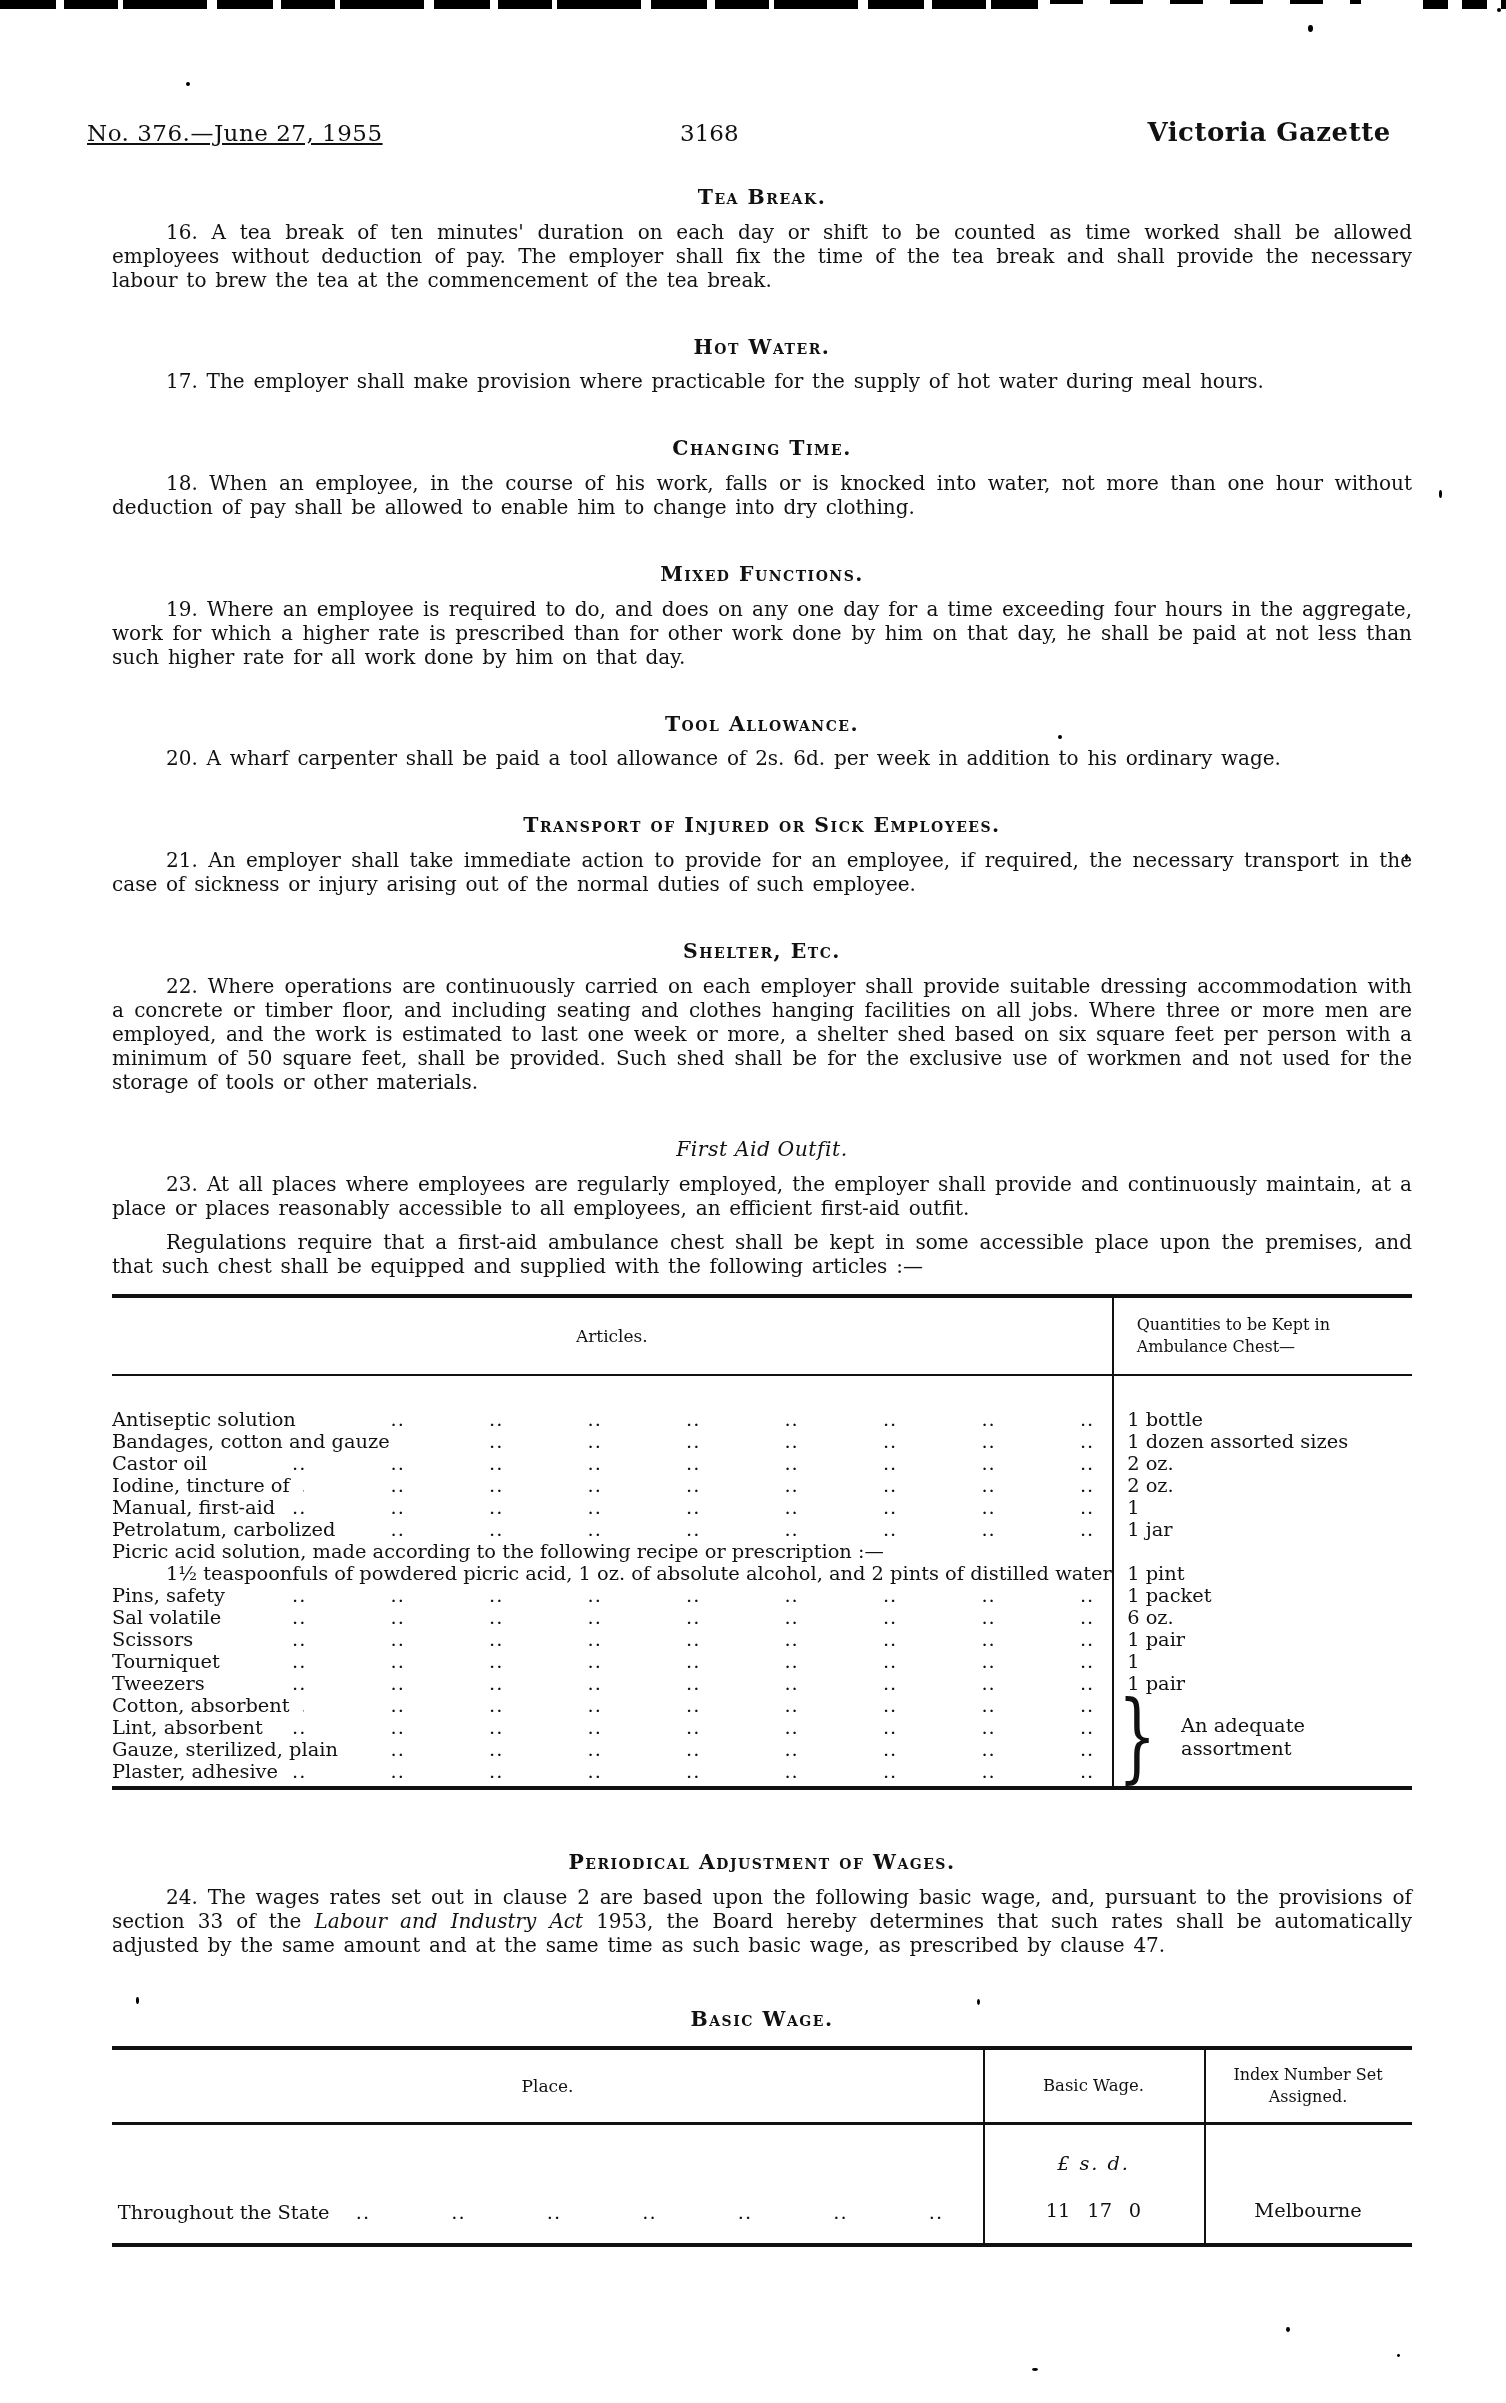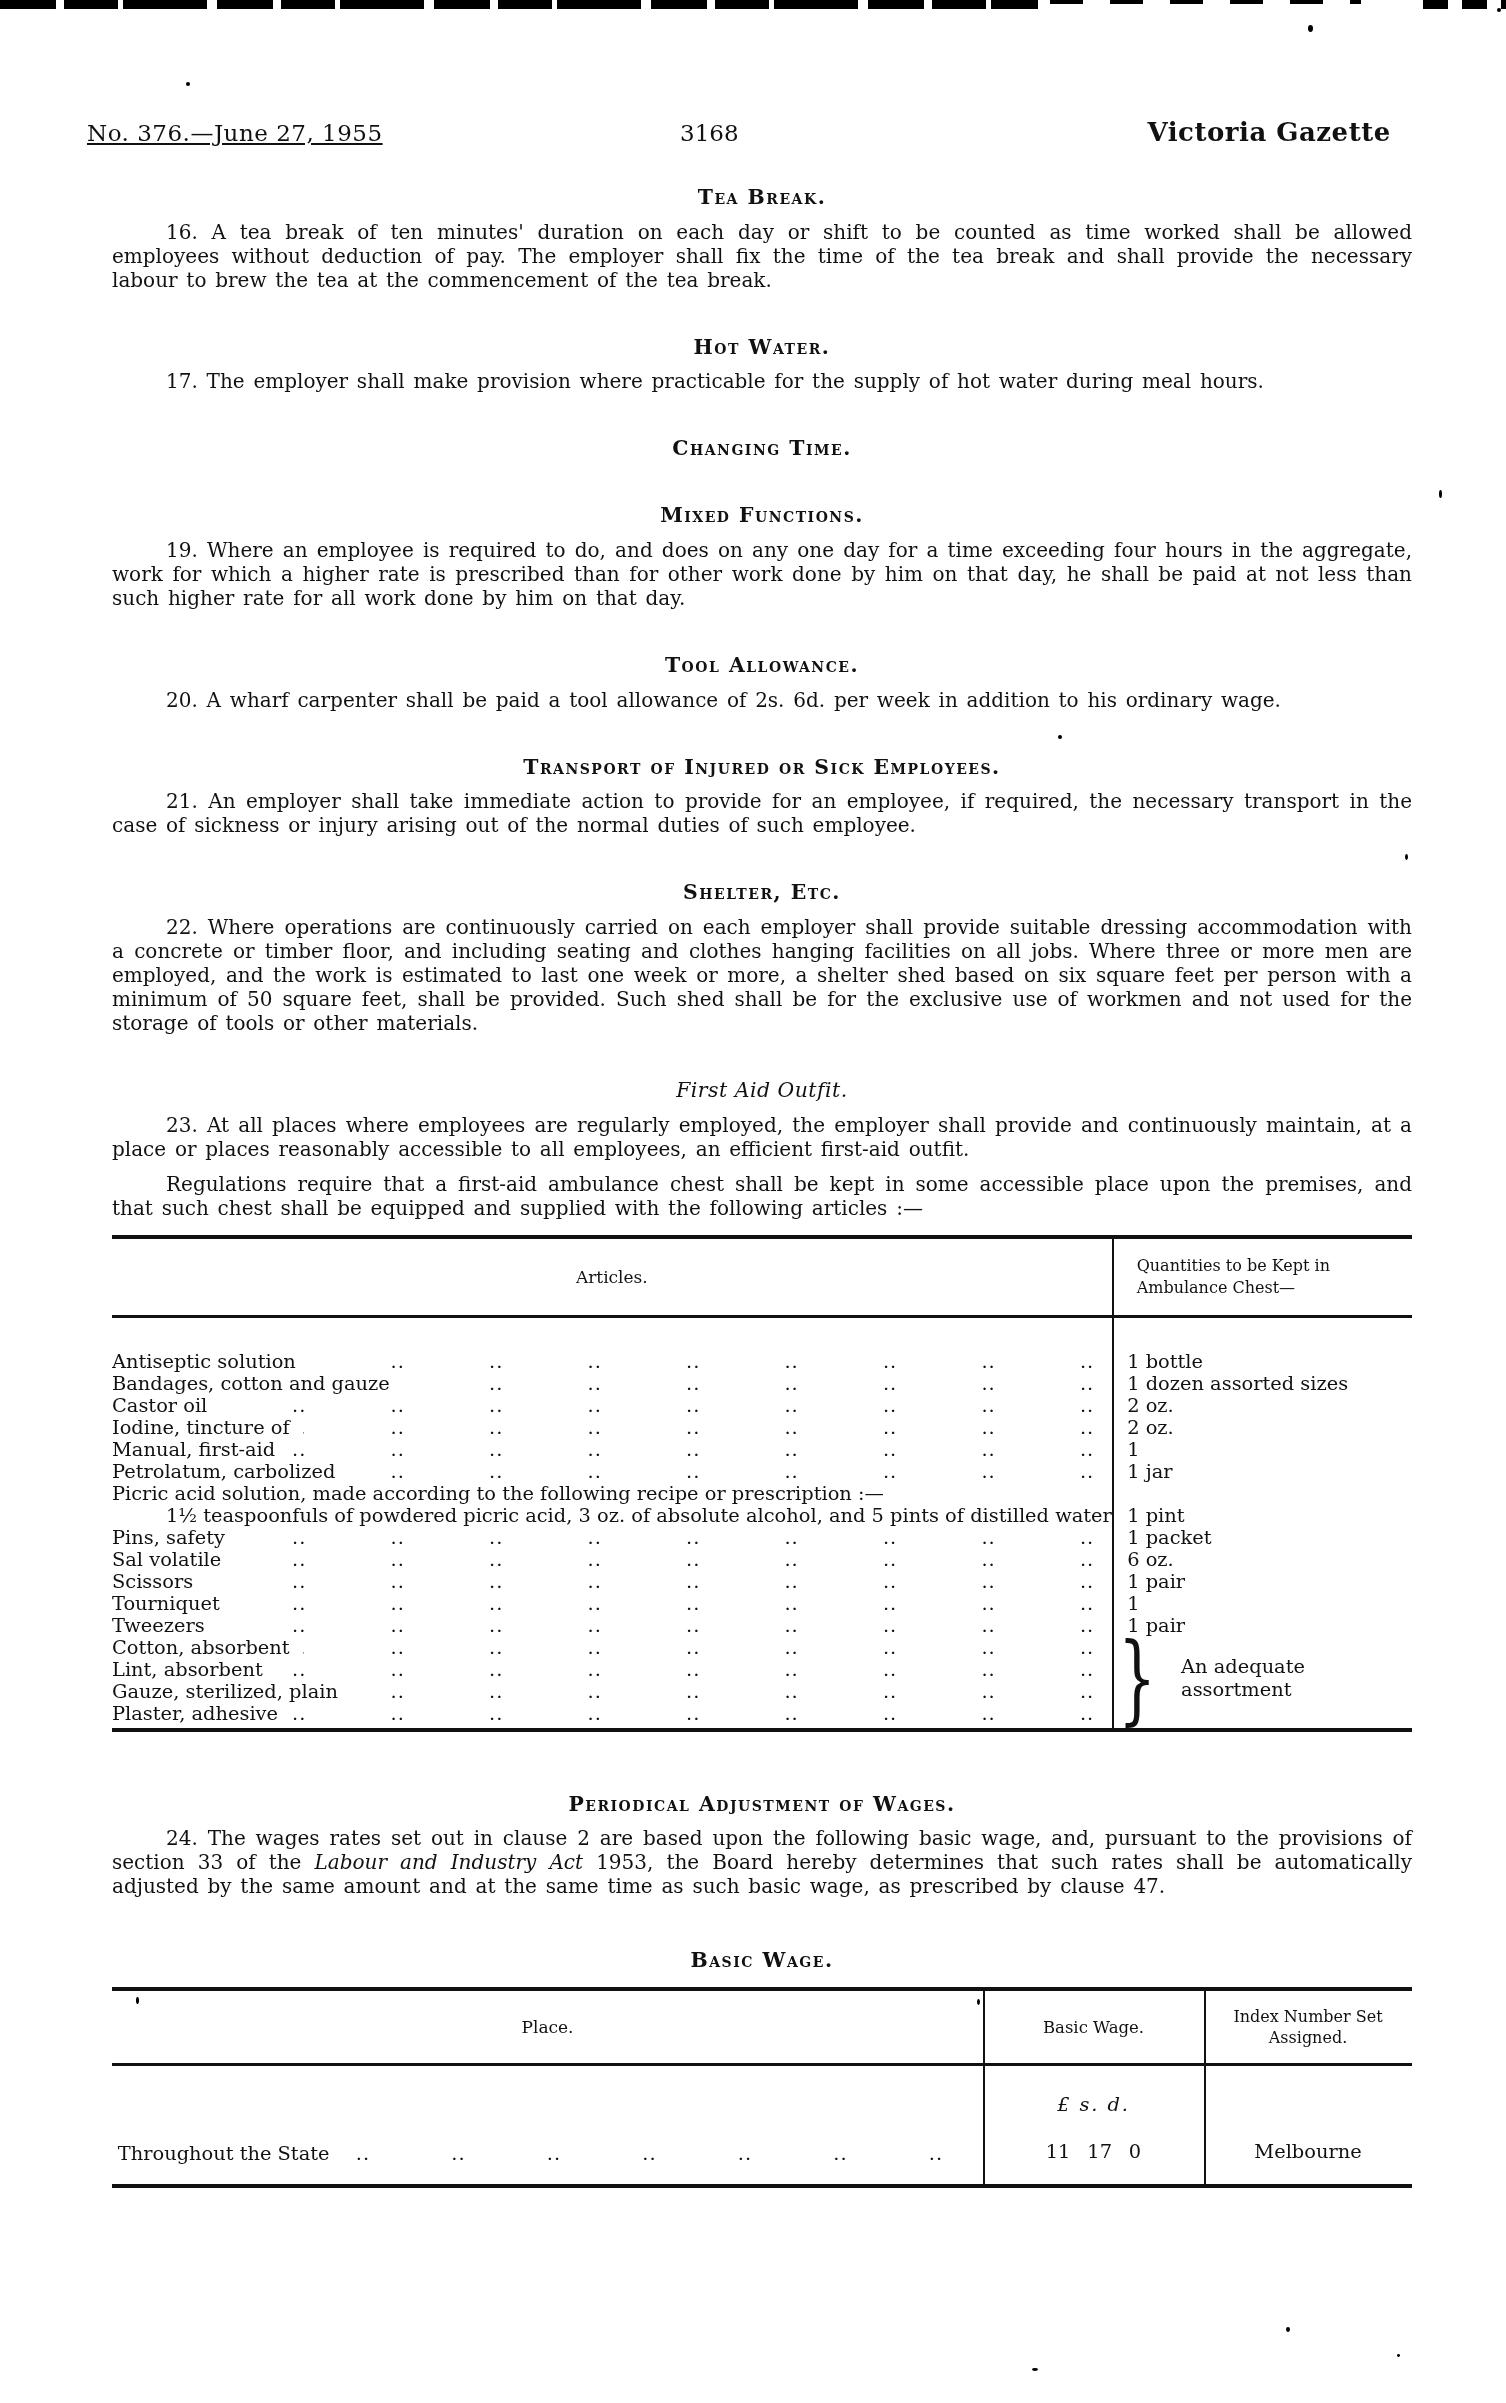--- a/index.html
+++ b/index.html
@@ -107,20 +107,21 @@
       <span class="ph-right">Victoria Gazette</span>
     </div>
 
     <h2 class="sc first">Tea Break.</h2>
     <p class="body-par">16. A tea break of ten minutes' duration on each day or shift to be counted as time worked shall be allowed employees without deduction of pay.  The employer shall fix the time of the tea break and shall provide the necessary labour to brew the tea at the commencement of the tea break.</p>
 
     <h2 class="sc">Hot Water.</h2>
     <p class="body-par">17. The employer shall make provision where practicable for the supply of hot water during meal hours.</p>
 
     <h2 class="sc">Changing Time.</h2>
+    <p class="body-par">18. When an employee, in the course of his work, falls or is knocked into water, not more than one hour without deduction of pay shall be allowed to enable him to change into dry clothing.</p>
 
     <h2 class="sc">Mixed Functions.</h2>
     <p class="body-par">19. Where an employee is required to do, and does on any one day for a time exceeding four hours in the aggregate, work for which a higher rate is prescribed than for other work done by him on that day, he shall be paid at not less than such higher rate for all work done by him on that day.</p>
 
     <h2 class="sc">Tool Allowance.</h2>
     <p class="body-par">20. A wharf carpenter shall be paid a tool allowance of 2s. 6d. per week in addition to his ordinary wage.</p>
 
     <h2 class="sc">Transport of Injured or Sick Employees.</h2>
     <p class="body-par">21. An employer shall take immediate action to provide for an employee, if required, the necessary transport in the case of sickness or injury arising out of the normal duties of such employee.</p>
 
@@ -140,21 +141,21 @@
       </div>
       <div class="rule mid"></div>
       <div class="a-body">
         <div class="a-row leaders"><span class="a-name">Antiseptic solution</span><span class="a-qty">1 bottle</span></div>
         <div class="a-row leaders"><span class="a-name">Bandages, cotton and gauze</span><span class="a-qty">1 dozen assorted sizes</span></div>
         <div class="a-row leaders"><span class="a-name">Castor oil</span><span class="a-qty">2 oz.</span></div>
         <div class="a-row leaders"><span class="a-name">Iodine, tincture of</span><span class="a-qty">2 oz.</span></div>
         <div class="a-row leaders"><span class="a-name">Manual, first-aid</span><span class="a-qty">1</span></div>
         <div class="a-row leaders"><span class="a-name">Petrolatum, carbolized</span><span class="a-qty">1 jar</span></div>
         <div class="a-row"><span class="a-name">Picric acid solution, made according to the following recipe or prescription :—</span></div>
-        <div class="a-row indent"><span class="a-name">1½ teaspoonfuls of powdered picric acid, 3 oz. of absolute alcohol, and 5 pints of distilled water</span><span class="a-qty">1 pint</span></div>
+        <div class="a-row indent"><span class="a-name">1½ teaspoonfuls of powdered picric acid, 1 oz. of absolute alcohol, and 2 pints of distilled water</span><span class="a-qty">1 pint</span></div>
         <div class="a-row leaders"><span class="a-name">Pins, safety</span><span class="a-qty">1 packet</span></div>
         <div class="a-row leaders"><span class="a-name">Sal volatile</span><span class="a-qty">6 oz.</span></div>
         <div class="a-row leaders"><span class="a-name">Scissors</span><span class="a-qty">1 pair</span></div>
         <div class="a-row leaders"><span class="a-name">Tourniquet</span><span class="a-qty">1</span></div>
         <div class="a-row leaders"><span class="a-name">Tweezers</span><span class="a-qty">1 pair</span></div>
         <div class="a-row leaders"><span class="a-name">Cotton, absorbent</span></div>
         <div class="a-row leaders"><span class="a-name">Lint, absorbent</span></div>
         <div class="a-row leaders"><span class="a-name">Gauze, sterilized, plain</span></div>
         <div class="a-row leaders"><span class="a-name">Plaster, adhesive</span></div>
         <div class="brace-group">

